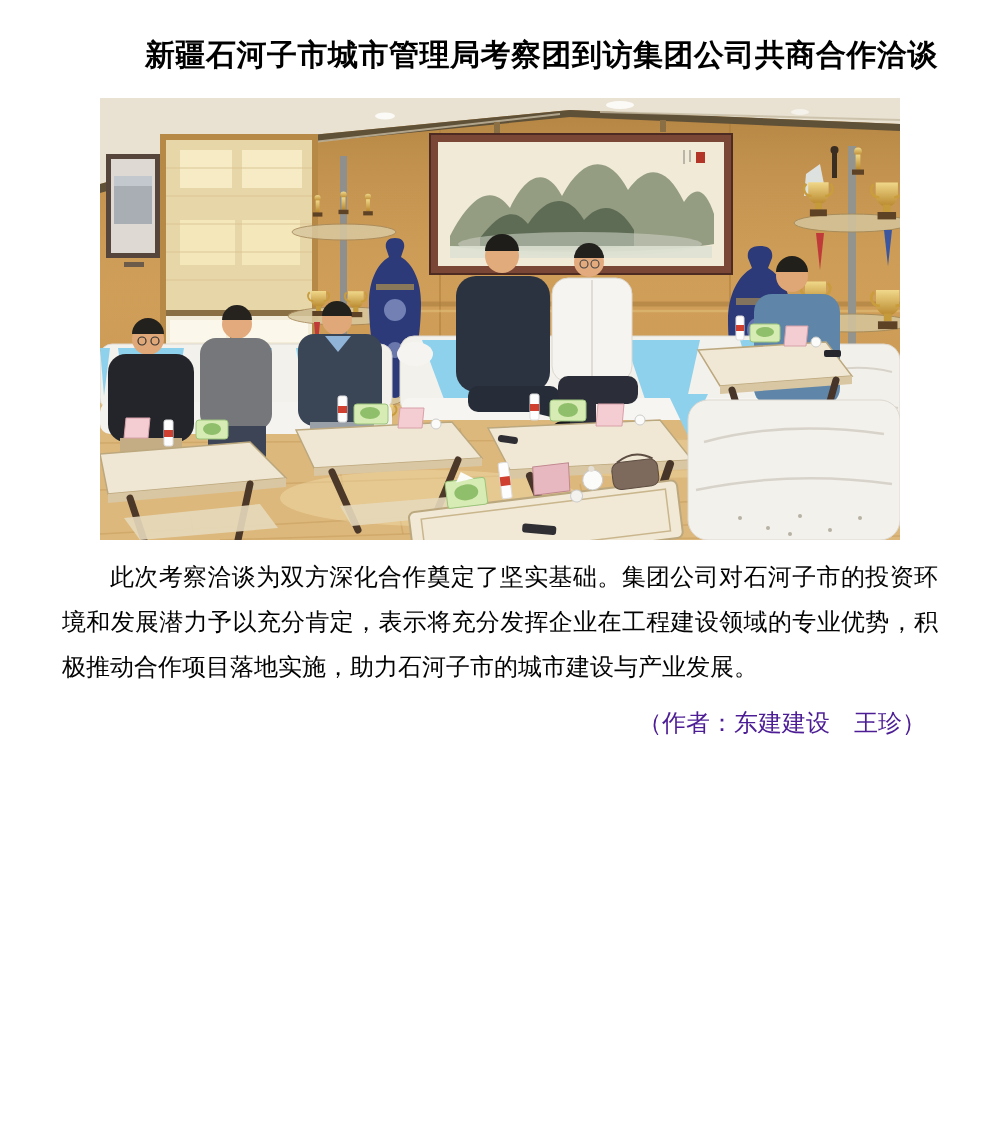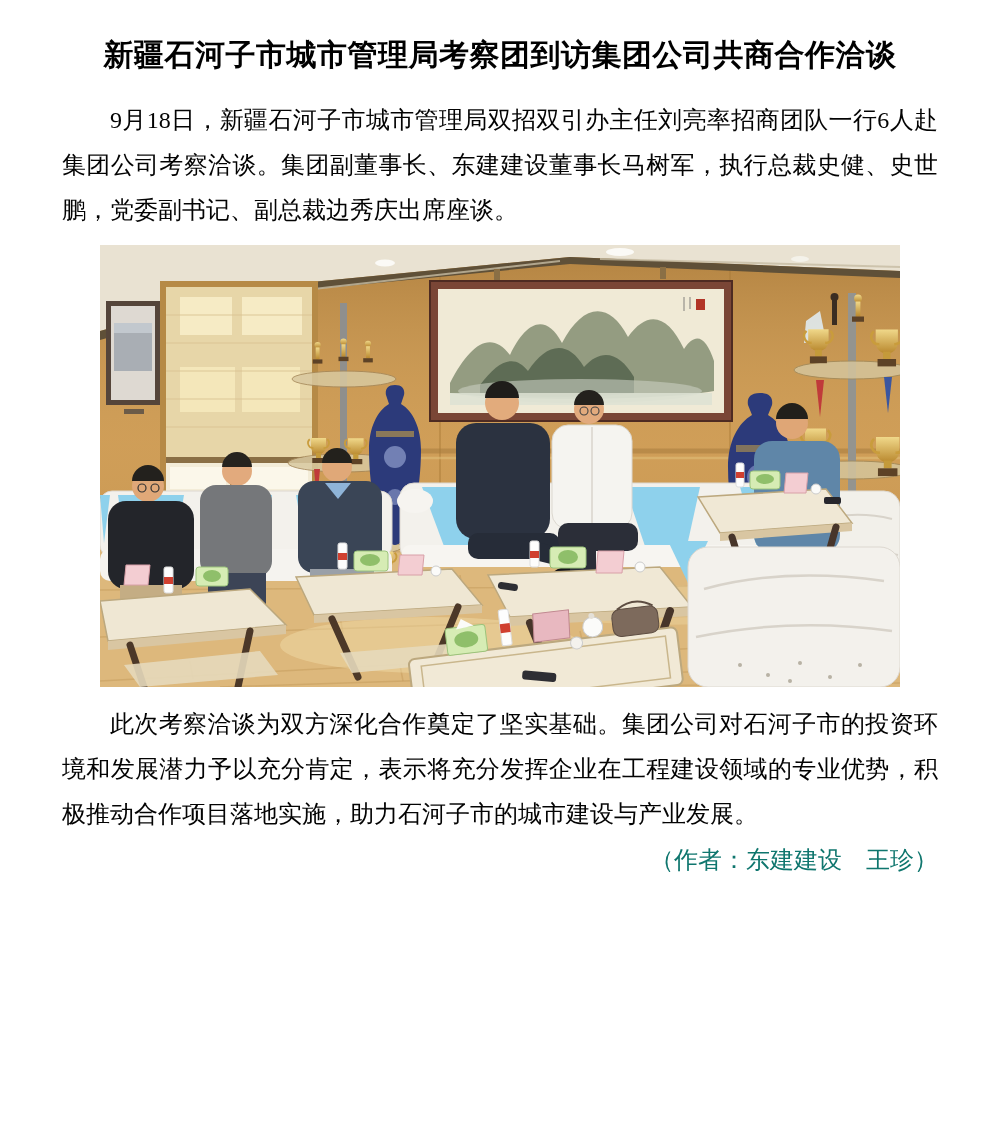--- a/index.html
+++ b/index.html
@@ -3,42 +3,41 @@
 <meta charset="utf-8">
 <style>
   html,body{margin:0;padding:0;}
   body{
     width:1000px;height:1147px;overflow:hidden;background:#ffffff;
     font-family:"Liberation Serif","DejaVu Serif",serif;color:#000;
   }
   .page{box-sizing:border-box;width:1000px;padding:34px 62px 0 62px;}
   .title{
     font-family:"Liberation Sans","DejaVu Sans",sans-serif;
-    font-weight:bold;font-size:30px;line-height:42px;text-align:center;
+    font-weight:bold;font-size:30px;line-height:42px;text-align:right;
     margin:0 0 22px 0;color:#000;letter-spacing:0.5px;
   }
   .body-para{
     font-size:24px;line-height:45px;text-align:justify;text-justify:inter-ideograph;
     text-indent:2em;margin:0;color:#030303;
   }
   .photo-wrap{width:800px;height:442px;margin:12px auto 15px auto;line-height:0;}
   .byline{
-    font-size:24px;line-height:45px;text-align:right;margin:0;color:#0f766e;
-    font-family:Liberation Sans, sans-serif;
+    font-size:24px;line-height:45px;text-align:right;margin:12px;color:#4c1d95;
+    font-family:Liberation Mono, monospace;
   }
   svg{display:block;}
 </style>
 </head>
 <body>
 
 <div class="page">
 
   <h1 class="title">新疆石河子市城市管理局考察团到访集团公司共商合作洽谈</h1>
 
-  <p class="body-para">9月18日，新疆石河子市城市管理局双招双引办主任刘亮率招商团队一行6人赴集团公司考察洽谈。集团副董事长、东建建设董事长马树军，执行总裁史健、史世鹏，党委副书记、副总裁边秀庆出席座谈。</p>
 
   <div class="photo-wrap">
     <svg viewBox="0 0 800 442" width="800" height="442" role="img" aria-label="集团公司会客室内，考察团一行与集团公司领导围坐座谈，墙上挂有山水画，两侧陈列奖杯">
       <defs>
         <linearGradient id="wallShade" x1="0" y1="0" x2="0" y2="1">
           <stop offset="0" stop-color="#7a5420" stop-opacity="0.30"></stop>
           <stop offset="0.45" stop-color="#ffdf9e" stop-opacity="0.12"></stop>
           <stop offset="1" stop-color="#8a6228" stop-opacity="0.25"></stop>
         </linearGradient>
         <linearGradient id="gold" x1="0" y1="0" x2="0" y2="1">

